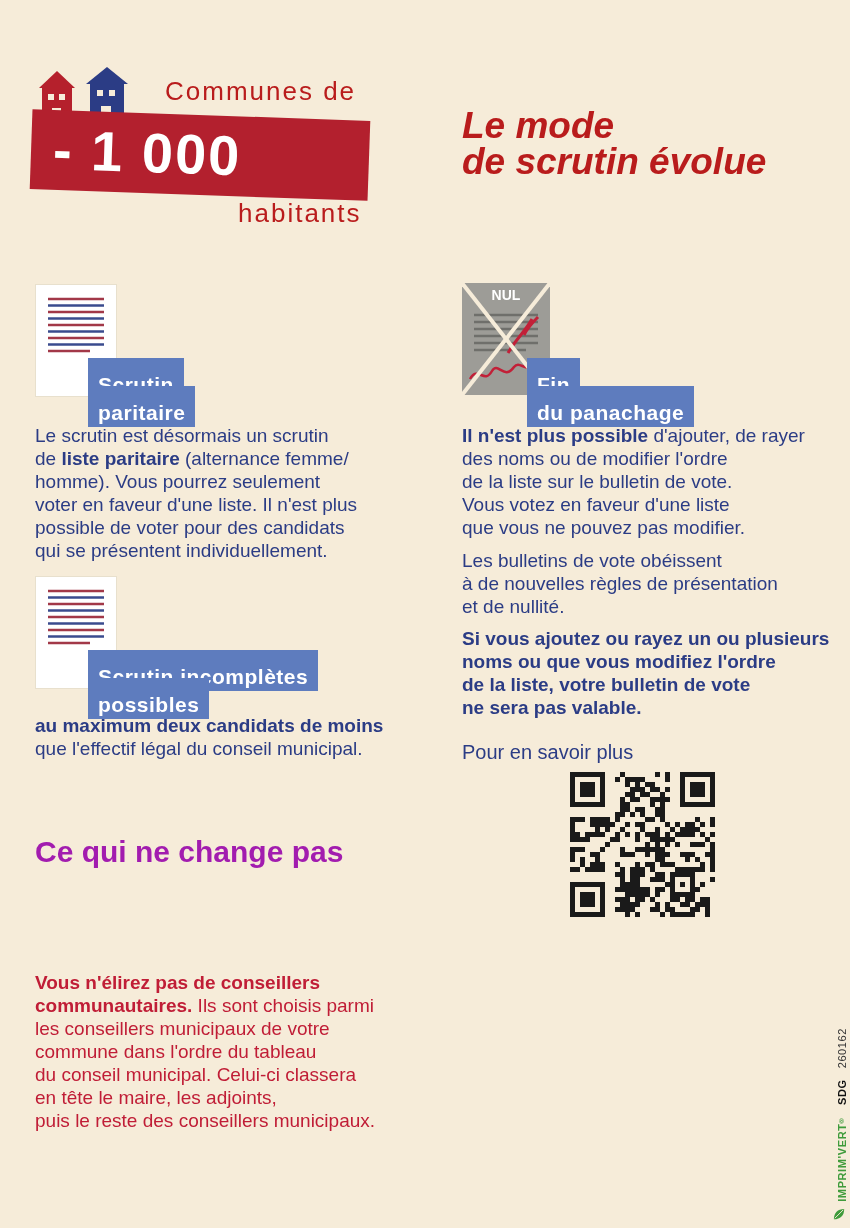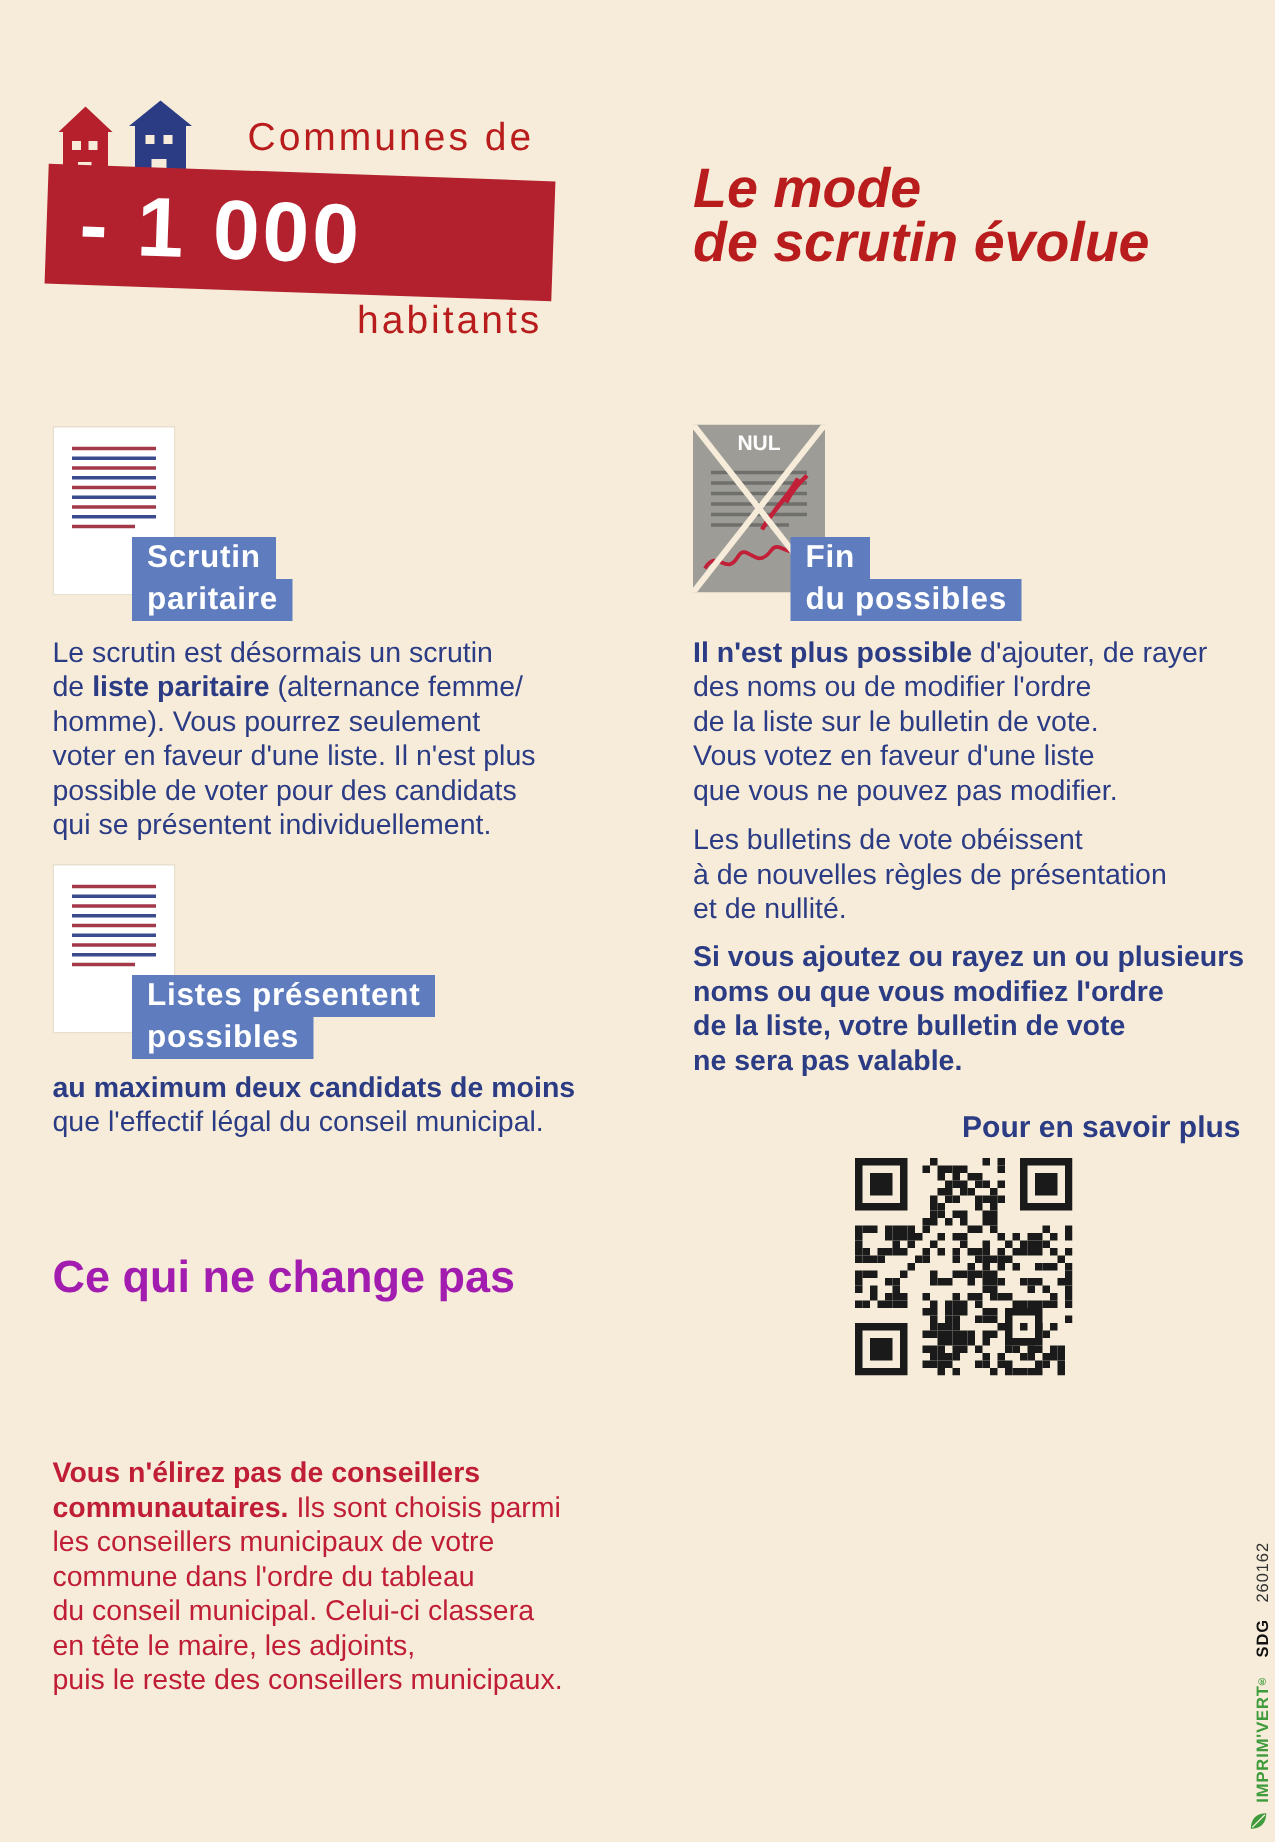--- a/index.html
+++ b/index.html
@@ -4,27 +4,27 @@
 <style>
   * { margin:0; padding:0; box-sizing:border-box; }
   body { font-family:"Liberation Sans", sans-serif; background:#f6ecd9; }
   .page { position:relative; width:850px; height:1228px; background:#f6ecd9; overflow:hidden; }
   .abs { position:absolute; }
   .navy { color:#2b3c85; }
   .redtxt { color:#c01d36; }
   .para { font-size:19px; line-height:23px; white-space:pre-line; }
   .b { font-weight:700; }
   .label { display:inline-block; background:#5e7cbe; color:#fff; font-weight:700;
-           font-size:21px; line-height:21px; padding:3px 10px 4px; letter-spacing:0.5px; }
+           font-size:21px; line-height:21px; padding:16px 10px 4px; letter-spacing:0.5px; }
   .kicker { color:#b91c1c; font-size:26px; letter-spacing:2px; }
   .banner { width:338px; height:80px; background:#b3202e; color:#fff; transform:rotate(2deg);
             font-weight:700; font-size:56px; letter-spacing:2px; line-height:80px; padding-left:22px; }
   .title { color:#b91c1c; font-weight:700; font-size:37px; line-height:36px; white-space:pre-line;font-style:italic; }
   .h2 { color:#a21caf; font-weight:700; font-size:30px; }
-  .caption { color:#2b3c85; font-weight:700; font-size:20px; text-align:right; }
+  .caption { color:#2b3c85; font-weight:400; font-size:20px; text-align:left; }
   .imprint { position:absolute; right:2px; bottom:26px; writing-mode:vertical-rl;
              transform:rotate(180deg); font-size:11px; color:#222; letter-spacing:0.6px; }
   .imp-green { color:#3f9b3b; font-weight:700; }
   .reg { font-size:7px; }
   .imp-bold { font-weight:700; color:#111; }
   .imp-num { color:#333; }
   svg text { font-family:"Liberation Sans", sans-serif; }
 </style>
 </head>
 <body>
@@ -88,21 +88,21 @@
       <line x1="13" y1="28" x2="69" y2="28" stroke="#a23848"></line>
       <line x1="13" y1="34.5" x2="69" y2="34.5" stroke="#3a4b8e"></line>
       <line x1="13" y1="41" x2="69" y2="41" stroke="#a23848"></line>
       <line x1="13" y1="47.5" x2="69" y2="47.5" stroke="#3a4b8e"></line>
       <line x1="13" y1="54" x2="69" y2="54" stroke="#a23848"></line>
       <line x1="13" y1="60.5" x2="69" y2="60.5" stroke="#3a4b8e"></line>
       <line x1="13" y1="67" x2="55" y2="67" stroke="#a23848"></line>
     </g>
   </svg>
 
-  <div class="abs label" style="left:88px;top:650px">Listes présentent</div>
+  <div class="abs label" style="left:88px;top:650px">Scrutin incomplètes</div>
   <div class="abs label" style="left:88px;top:678px">possibles</div>
 
   <div class="abs para navy" style="left:35px;top:714px;width:415px"><span class="b">au maximum deux candidats de moins</span><span>
 que l'effectif légal du conseil municipal.</span></div>
 
   <div class="abs h2" style="left:35px;top:835px">Ce qui ne change pas</div>
 
 
   <div class="abs para redtxt" style="left:35px;top:971px;width:415px"><span class="b">Vous n'élirez pas de conseillers
 communautaires.</span><span> Ils sont choisis parmi
@@ -125,21 +125,21 @@
     <path d="M46,70 C54,56 62,50 70,36 M62,52 C66,44 70,40 76,34" stroke="#c22038" stroke-width="3" fill="none"></path>
     <path d="M8,96 C16,82 22,102 30,88 C36,78 42,98 52,84 C58,76 64,92 74,80" stroke="#c22038" stroke-width="2.5" fill="none"></path>
     <g stroke="#f6ecd9" stroke-width="4">
       <line x1="0" y1="0" x2="88" y2="112"></line>
       <line x1="88" y1="0" x2="0" y2="112"></line>
     </g>
     <text x="44" y="17" fill="#ffffff" font-size="14" font-weight="bold" text-anchor="middle">NUL</text>
   </svg>
 
   <div class="abs label" style="left:527px;top:358px">Fin</div>
-  <div class="abs label" style="left:527px;top:386px">du possibles</div>
+  <div class="abs label" style="left:527px;top:386px">du panachage</div>
 
   <div class="abs para navy" style="left:462px;top:424px;width:388px"><span class="b">Il n'est plus possible</span><span> d'ajouter, de rayer
 des noms ou de modifier l'ordre
 de la liste sur le bulletin de vote.
 Vous votez en faveur d'une liste
 que vous ne pouvez pas modifier.</span></div>
 
   <div class="abs para navy b" style="left:462px;top:627px;width:388px">Si vous ajoutez ou rayez un ou plusieurs
 noms ou que vous modifiez l'ordre
 de la liste, votre bulletin de vote

